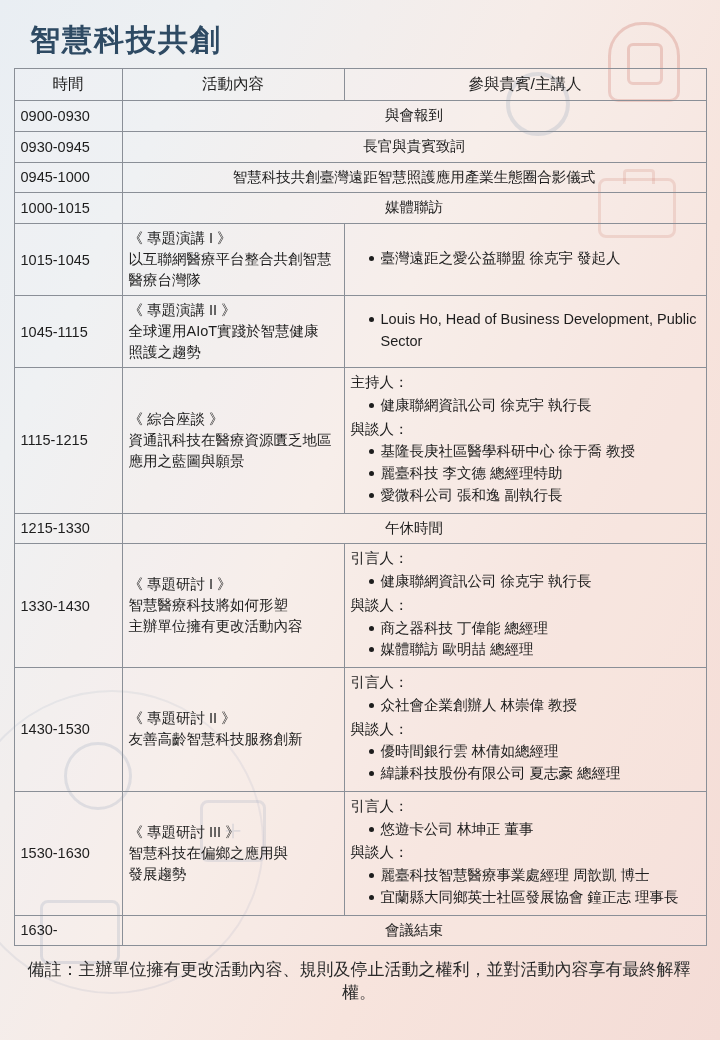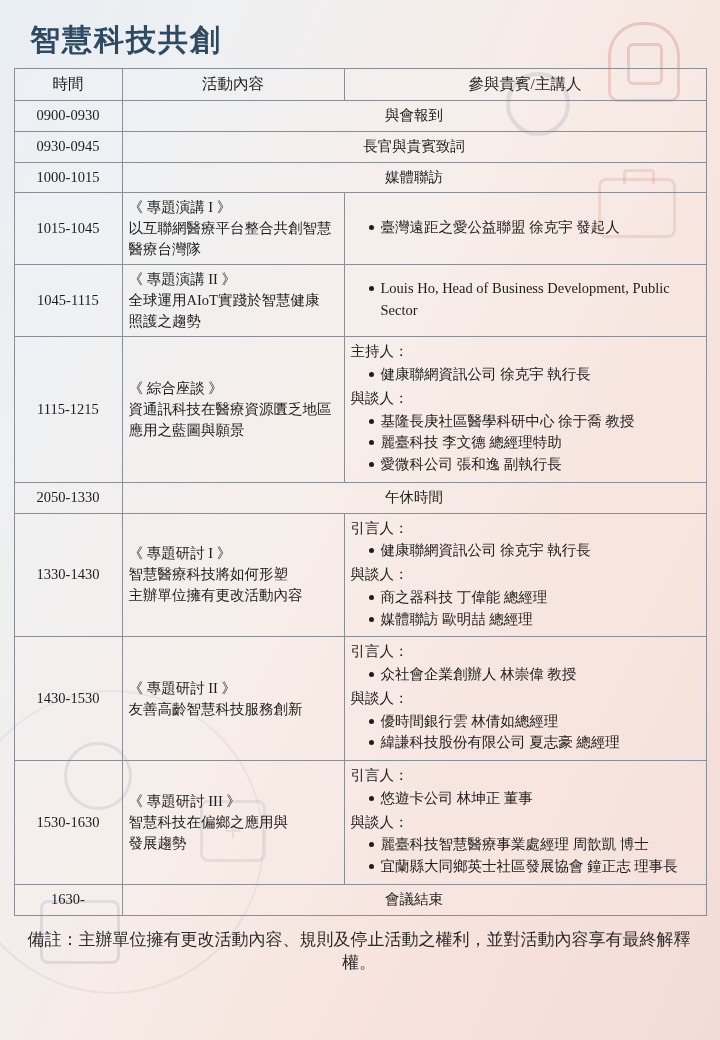--- a/index.html
+++ b/index.html
@@ -116,42 +116,40 @@
   }
 
   table.agenda {
     position: relative;
     z-index: 2;
     width: 692px;
     margin: 4px auto 12px auto;
     border-collapse: collapse;
     table-layout: fixed;
     background: transparent;
-    font-family: Liberation Serif, serif;
   }
   table.agenda th, table.agenda td {
     border: 1px solid #8a8f97;
     padding: 4px 6px;
     font-size: 14.5px;
     color: #1d1d1d;
     vertical-align: middle;
     background: rgba(255,255,255,0.10);
   }
   table.agenda th {
     text-align: center;
     font-weight: normal;
     font-size: 15.5px;
     padding: 5px 4px;
   }
   col.c-time { width: 108px; }
   col.c-act  { width: 222px; }
   col.c-guest{ width: 362px; }
 
   td.time {
-    text-align: center;
     font-size: 15px;
     white-space: nowrap;
   }
   td.act {
     line-height: 1.45;
   }
   td.full {
     text-align: center;
     line-height: 1.5;
   }
@@ -227,20 +225,24 @@
     <tbody id="agenda-body">
         <tr>
           <td class="time">0900-0930</td>
           <td class="full" colspan="2">與會報到</td>
         </tr>
         <tr>
           <td class="time">0930-0945</td>
           <td class="full" colspan="2">長官與貴賓致詞</td>
         </tr>
         <tr>
+          <td class="time">0945-1000</td>
+          <td class="full" colspan="2">智慧科技共創臺灣遠距智慧照護應用產業生態圈合影儀式</td>
+        </tr>
+        <tr>
           <td class="time">1000-1015</td>
           <td class="full" colspan="2">媒體聯訪</td>
         </tr>
         <tr>
           <td class="time">1015-1045</td>
           <td class="act">
             <div>《 專題演講 I 》</div>
             <div>以互聯網醫療平台整合共創智慧</div>
             <div>醫療台灣隊</div>
           </td>
@@ -278,21 +280,21 @@
             </ul>
             <div class="lead">與談人：</div>
             <ul class="bul">
               <li>基隆長庚社區醫學科研中心 徐于喬 教授</li>
               <li>麗臺科技 李文德 總經理特助</li>
               <li>愛微科公司 張和逸 副執行長</li>
             </ul>
           </td>
         </tr>
         <tr>
-          <td class="time">2050-1330</td>
+          <td class="time">1215-1330</td>
           <td class="full" colspan="2">午休時間</td>
         </tr>
         <tr>
           <td class="time">1330-1430</td>
           <td class="act">
             <div>《 專題研討 I 》</div>
             <div>智慧醫療科技將如何形塑</div>
             <div>主辦單位擁有更改活動內容</div>
           </td>
           <td class="guest">

